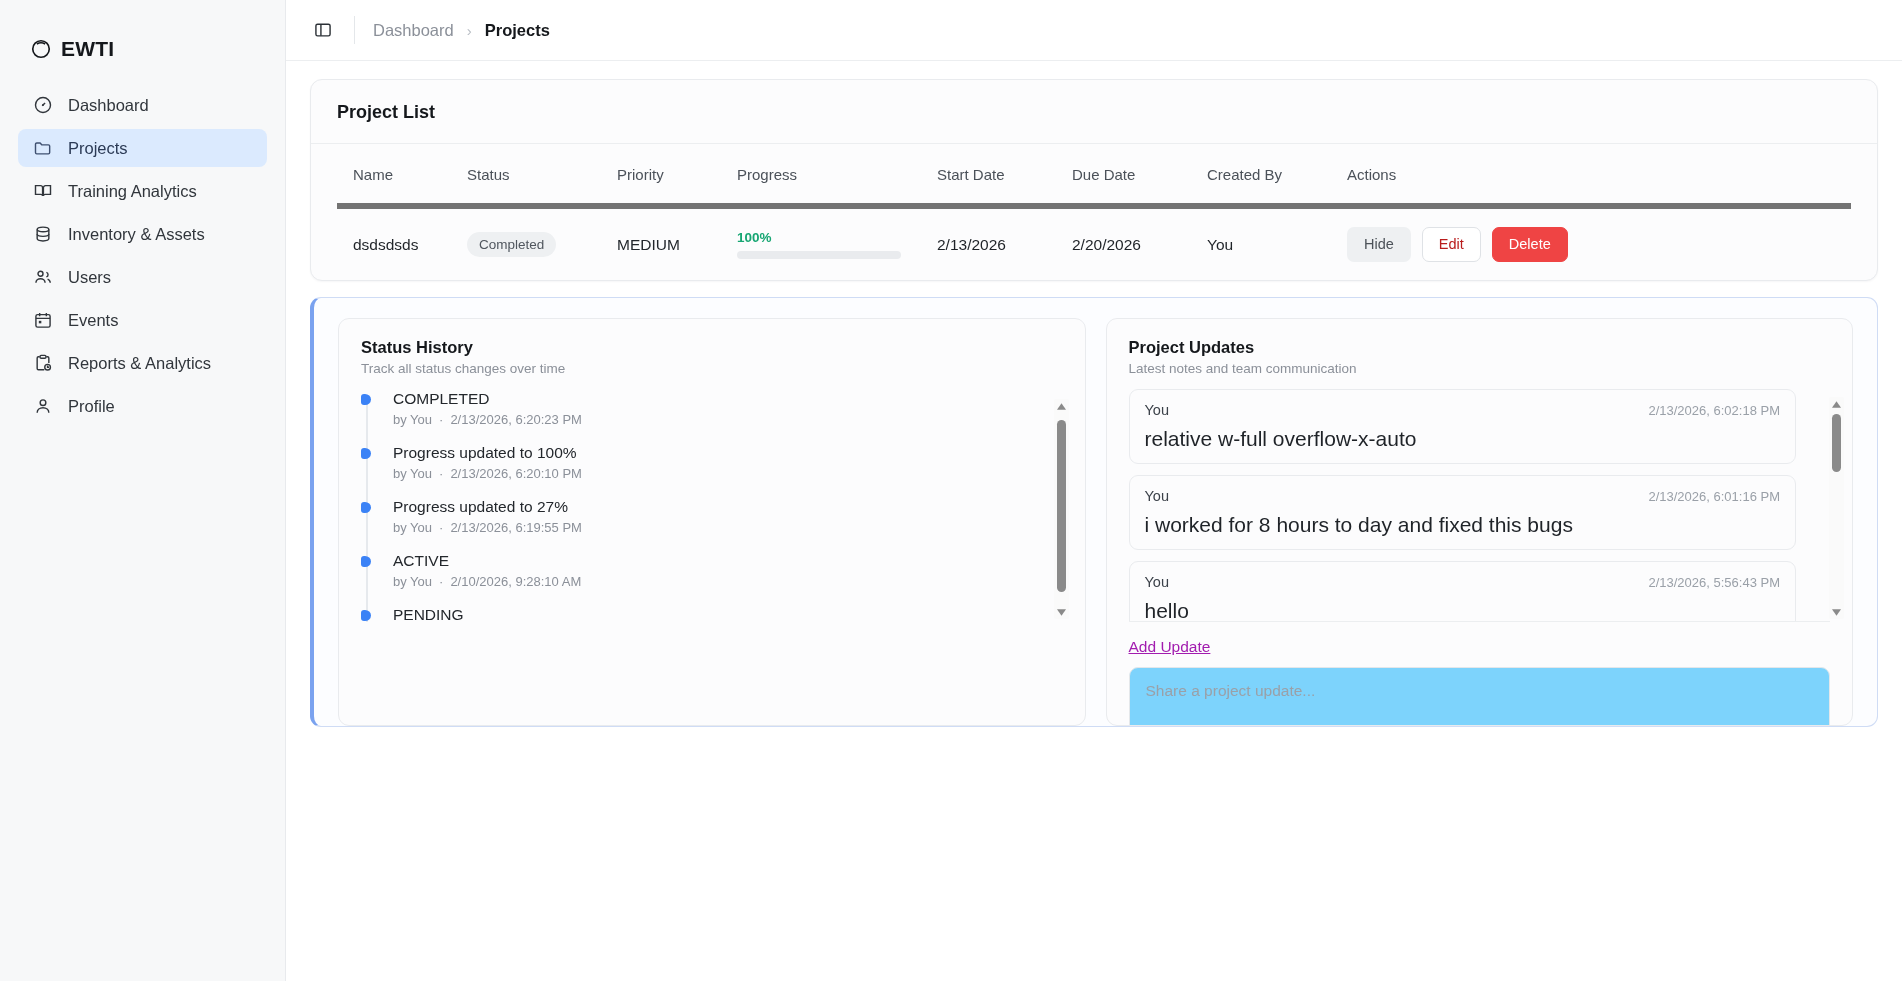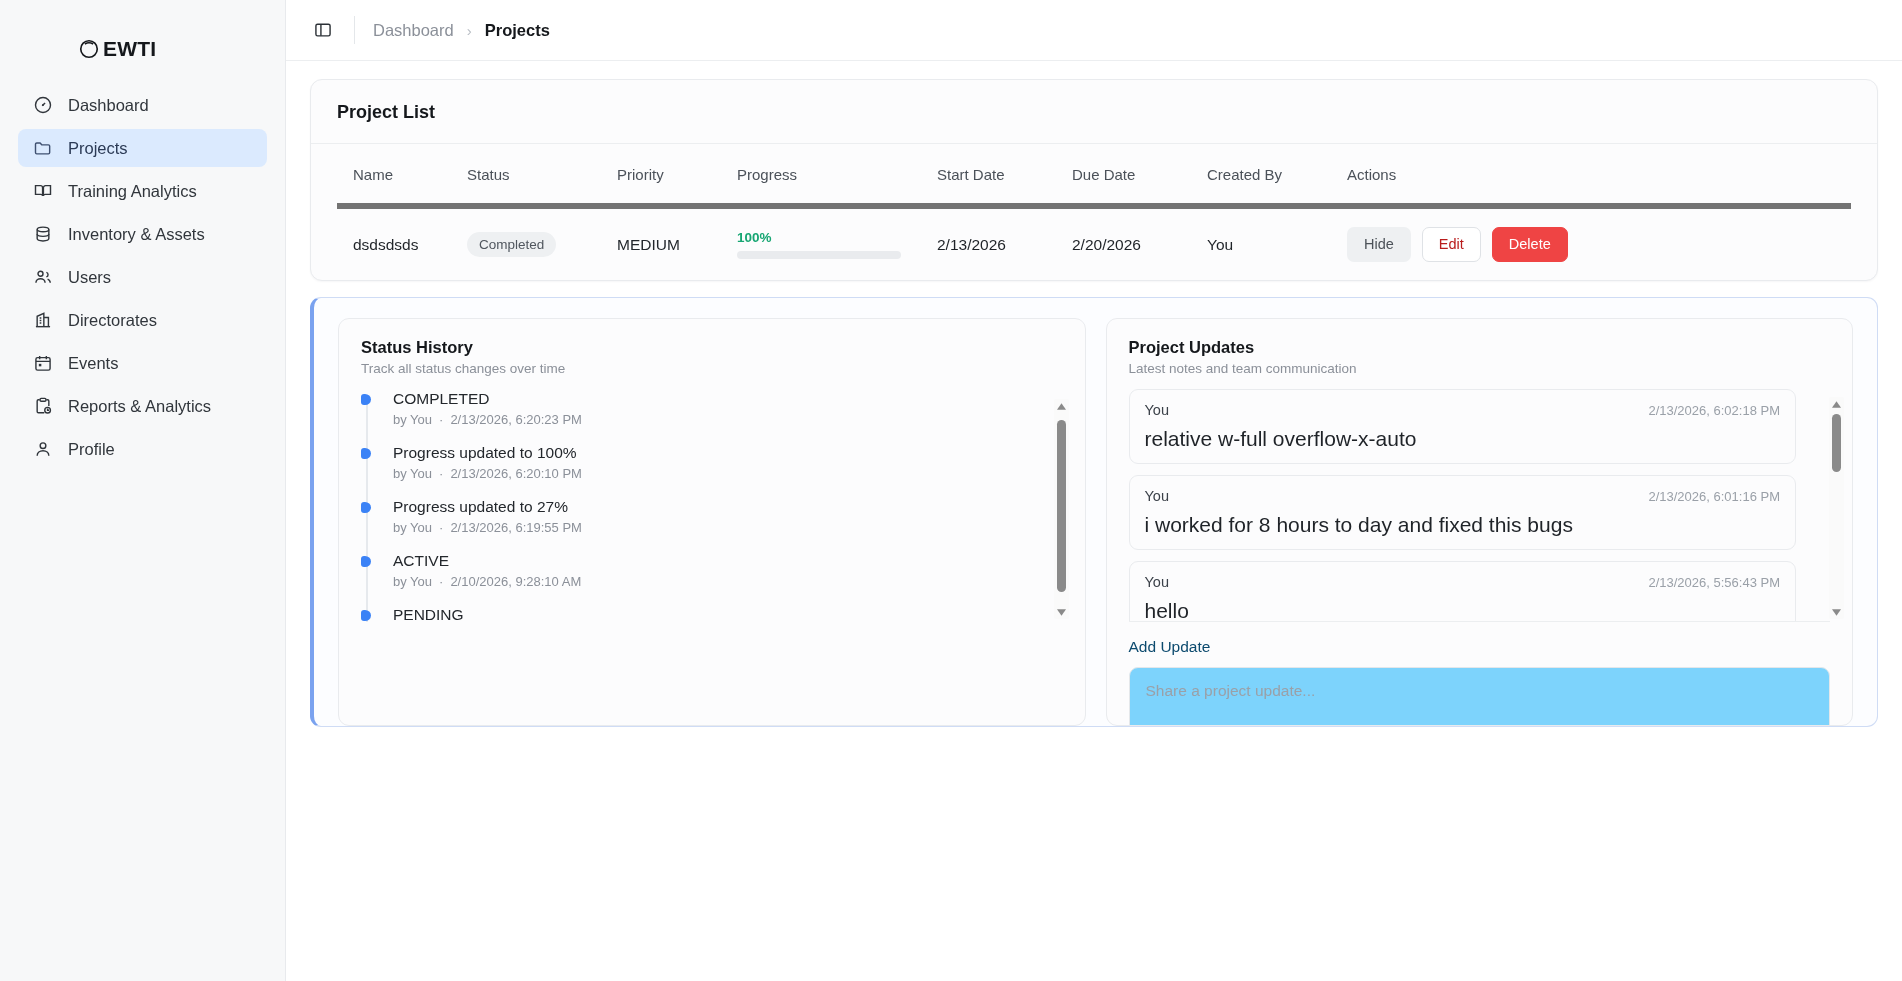--- a/index.html
+++ b/index.html
@@ -11,21 +11,21 @@
     -webkit-font-smoothing:antialiased;
   }
   .app { display:flex; width:1902px; height:981px; }
 
   
   .sidebar {
     width:286px; flex:0 0 286px; height:981px;
     background:#f7f8f9; border-right:1px solid #e8eaed;
     padding:0; overflow:hidden;
   }
-  .brand { display:flex; align-items:center; gap:3px; padding:26px 0 0 30px; height:72px;margin-left:48px; }
+  .brand { display:flex; align-items:center; gap:9px; padding:26px 0 0 30px; height:72px; }
   .brand-mark { width:22px; height:22px; flex:0 0 22px; }
   .brand-name { font-size:21px; font-weight:700; letter-spacing:.2px; color:#15181c; }
 
   .nav { margin-top:14px; padding:0 18px; display:flex; flex-direction:column; gap:5px; }
   .nav-item {
     display:flex; align-items:center; gap:15px;
     height:38px; padding:0 14px; border-radius:8px;
     font-size:16.5px; color:#31363c; cursor:pointer;
   }
   .nav-item.active { background:#dbeafe; color:#2b3a55; }
@@ -144,21 +144,21 @@
     border:1px solid #e9ebee; border-radius:9px; background:#fcfcfd;
     padding:12px 15px; margin-bottom:11px;
   }
   .upd-row { display:flex; justify-content:space-between; align-items:center; }
   .upd-who { font-size:14.5px; color:#3c424a; }
   .upd-when { font-size:13px; color:#9aa0a8; }
   .upd-text { margin-top:9px; font-size:21px; color:#1f2328; }
 
   .add-sep { margin:0 0 0 0; border-top:1px solid #eceef0; }
   .add-wrap { padding-top:16px; }
-  .add-label { font-size:15.5px; color:#0c4a6e; }
+  .add-label { font-size:15.5px; color:#a21caf;text-decoration:underline; }
   .add-box {
     margin-top:11px; width:100%; height:96px;
     border:1px solid #e4e7ea; border-radius:9px; background:#7dd3fc;
     padding:14px 16px; font-family:"Liberation Sans", sans-serif;
     font-size:15.5px; color:#1f2328; resize:none; outline:none;
   }
   .add-box::placeholder { color:#9aa0a8; }
 </style>
 </head>
 <body>
@@ -223,31 +223,20 @@
           <svg width="20" height="20" viewBox="0 0 24 24" fill="none" stroke="#31363c" stroke-width="1.7">
               <circle cx="9" cy="8" r="3"></circle>
               <path d="M3.5 19c0-3 2.5-5 5.5-5s5.5 2 5.5 5"></path>
               <path d="M16 6.5a2.8 2.8 0 0 1 0 5.4"></path>
               <path d="M17.5 14.5c2 .7 3.2 2.4 3.2 4.5"></path>
             </svg>
         </span>
         <span>Users</span>
       </div>
 
-      <div class="nav-item">
-        <span class="nav-ico">
-          <svg width="20" height="20" viewBox="0 0 24 24" fill="none" stroke="#31363c" stroke-width="1.7">
-              <path d="M5 20V7.5L13 4v16"></path>
-              <path d="M13 9h5.5v11"></path>
-              <path d="M3.5 20h17"></path>
-              <path d="M8 9.5h2M8 12.5h2M8 15.5h2"></path>
-            </svg>
-        </span>
-        <span>Directorates</span>
-      </div>
 
       <div class="nav-item">
         <span class="nav-ico">
           <svg width="20" height="20" viewBox="0 0 24 24" fill="none" stroke="#31363c" stroke-width="1.7">
               <rect x="3.5" y="5.5" width="17" height="15" rx="2"></rect>
               <path d="M3.5 10h17M8 3.5v4M16 3.5v4"></path>
               <rect x="7" y="13" width="3" height="3" fill="#31363c" stroke="none"></rect>
             </svg>
         </span>
         <span>Events</span>

